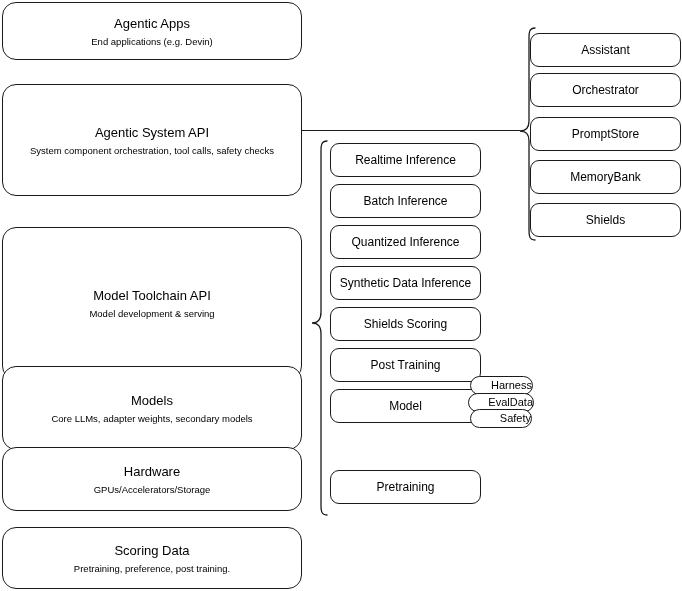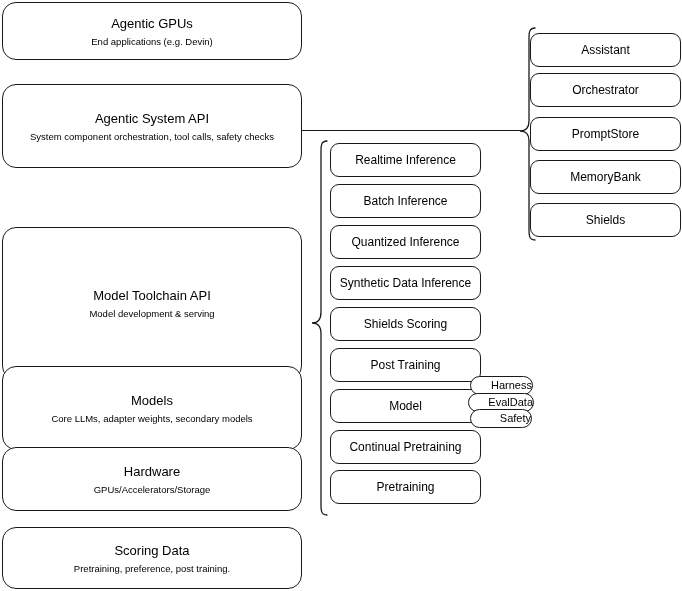--- a/index.html
+++ b/index.html
@@ -87,25 +87,25 @@
     z-index: 2;
   }
   .brace svg { display: block; overflow: visible; }
 </style>
 </head>
 <body>
 
 <div id="canvas">
 
   <div class="box layer" style="top:2px;height:58px;">
-    <div class="title">Agentic GPUs</div>
+    <div class="title">Agentic Apps</div>
     <div class="subtitle">End applications (e.g. Devin)</div>
   </div>
 
-  <div class="box layer" style="top:84px;height:84px;">
+  <div class="box layer" style="top:84px;height:112px;">
     <div class="title">Agentic System API</div>
     <div class="subtitle">System component orchestration, tool calls, safety checks</div>
   </div>
 
   <div class="box layer" style="top:227px;height:153px;">
     <div class="title">Model Toolchain API</div>
     <div class="subtitle">Model development &amp; serving</div>
   </div>
 
   <div class="box layer" style="top:366px;height:84px;">
@@ -151,23 +151,20 @@
   </div>
   <div class="box cap mid-col" style="top:307px;">
     <span>Shields Scoring</span>
   </div>
   <div class="box cap mid-col" style="top:348px;">
     <span>Post Training</span>
   </div>
   <div class="box cap mid-col" style="top:389px;">
     <span>Model</span>
   </div>
-  <div class="box cap mid-col" style="top:430px;">
-    <span>Continual Pretraining</span>
-  </div>
   <div class="box cap mid-col" style="top:470px;">
     <span>Pretraining</span>
   </div>
 
   <div class="tag" style="left:470px;top:376px;width:63px;height:19px;">
     <span>Harness</span>
   </div>
   <div class="tag" style="left:468px;top:393px;width:66px;height:19px;">
     <span>EvalData</span>
   </div>

